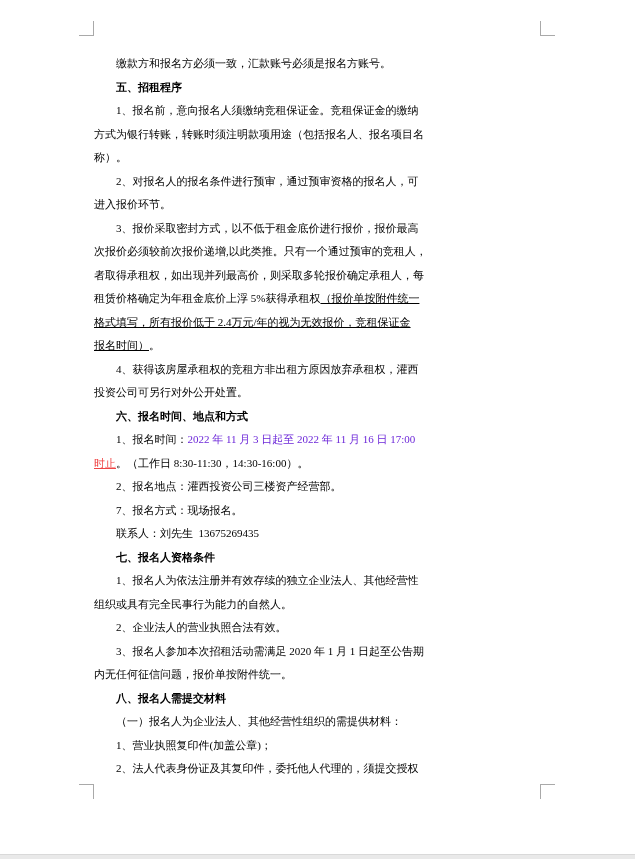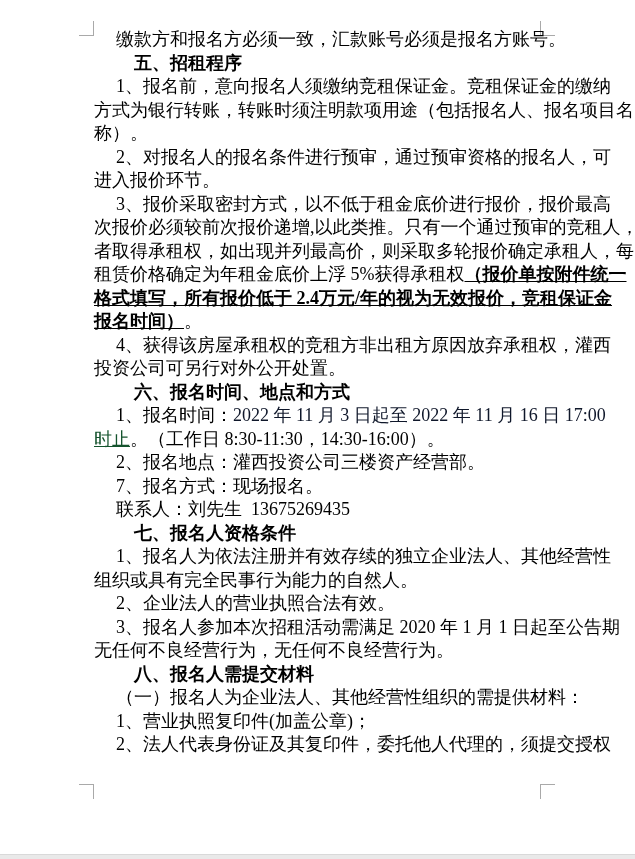--- a/index.html
+++ b/index.html
@@ -14,30 +14,30 @@
   .mark{
     position:absolute;width:14px;height:14px;
     border:0 solid #a9a9a9;
   }
   .mark.tl{left:79px;top:21px;border-right-width:1px;border-bottom-width:1px;}
   .mark.tr{left:540px;top:21px;border-left-width:1px;border-bottom-width:1px;}
   .mark.bl{left:79px;top:784px;border-right-width:1px;border-top-width:1px;}
   .mark.br{left:540px;top:784px;border-left-width:1px;border-top-width:1px;}
 
   .text-area{
-    position:absolute;left:94px;top:28px;width:452px;
-    color:#000000;font-size:18px;line-height:23.5px;
+    position:absolute;left:94px;top:52px;width:452px;
+    color:#000000;font-size:11px;line-height:23.5px;
   }
   .line{white-space:pre;height:23.5px;}
   .line.indent{padding-left:22px;}
   .seg-normal{}
-  .seg-bold{font-weight:700;margin-left:18px;}
-  .seg-blue{color:#0f172a;}
-  .seg-blue-underline{color:#14532d;text-decoration:underline;}
-  .seg-bold-underline{font-weight:700;text-decoration:underline;}
+  .seg-bold{font-weight:700;}
+  .seg-blue{color:#6d28d9;}
+  .seg-blue-underline{color:#ef4444;text-decoration:underline;}
+  .seg-bold-underline{font-weight:400;text-decoration:underline;}
 
   .bottom-strip{
     position:absolute;left:0;bottom:0;width:635px;height:4px;
     background:#e9e9e9;border-top:1px solid #d9d9d9;
   }
 </style>
 </head>
 <body>
 
 <div class="page">
@@ -66,21 +66,21 @@
       <div class="line indent"><span class="seg-normal">1、报名时间：</span><span class="seg-blue">2022 年 11 月 3 日起至 2022 年 11 月 16 日 17:00</span></div>
       <div class="line"><span class="seg-blue-underline">时止</span><span class="seg-normal">。（工作日 8:30-11:30，14:30-16:00）。</span></div>
       <div class="line indent"><span class="seg-normal">2、报名地点：灌西投资公司三楼资产经营部。</span></div>
       <div class="line indent"><span class="seg-normal">7、报名方式：现场报名。</span></div>
       <div class="line indent"><span class="seg-normal">联系人：刘先生  13675269435</span></div>
       <div class="line indent"><span class="seg-bold">七、报名人资格条件</span></div>
       <div class="line indent"><span class="seg-normal">1、报名人为依法注册并有效存续的独立企业法人、其他经营性</span></div>
       <div class="line"><span class="seg-normal">组织或具有完全民事行为能力的自然人。</span></div>
       <div class="line indent"><span class="seg-normal">2、企业法人的营业执照合法有效。</span></div>
       <div class="line indent"><span class="seg-normal">3、报名人参加本次招租活动需满足 2020 年 1 月 1 日起至公告期</span></div>
-      <div class="line"><span class="seg-normal">无任何不良经营行为，无任何不良经营行为。</span></div>
+      <div class="line"><span class="seg-normal">内无任何征信问题，报价单按附件统一。</span></div>
       <div class="line indent"><span class="seg-bold">八、报名人需提交材料</span></div>
       <div class="line indent"><span class="seg-normal">（一）报名人为企业法人、其他经营性组织的需提供材料：</span></div>
       <div class="line indent"><span class="seg-normal">1、营业执照复印件(加盖公章)；</span></div>
       <div class="line indent"><span class="seg-normal">2、法人代表身份证及其复印件，委托他人代理的，须提交授权</span></div>
     </div>
 
   <div class="bottom-strip"></div>
 </div>
 
 </body></html>

